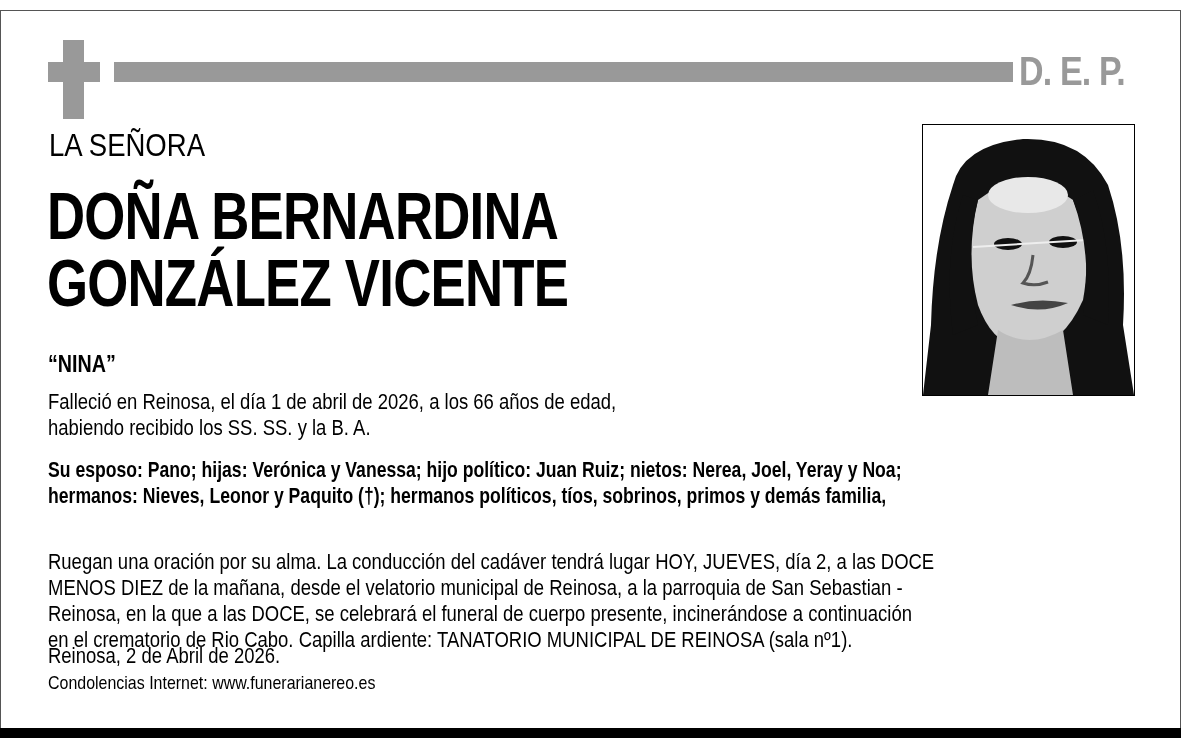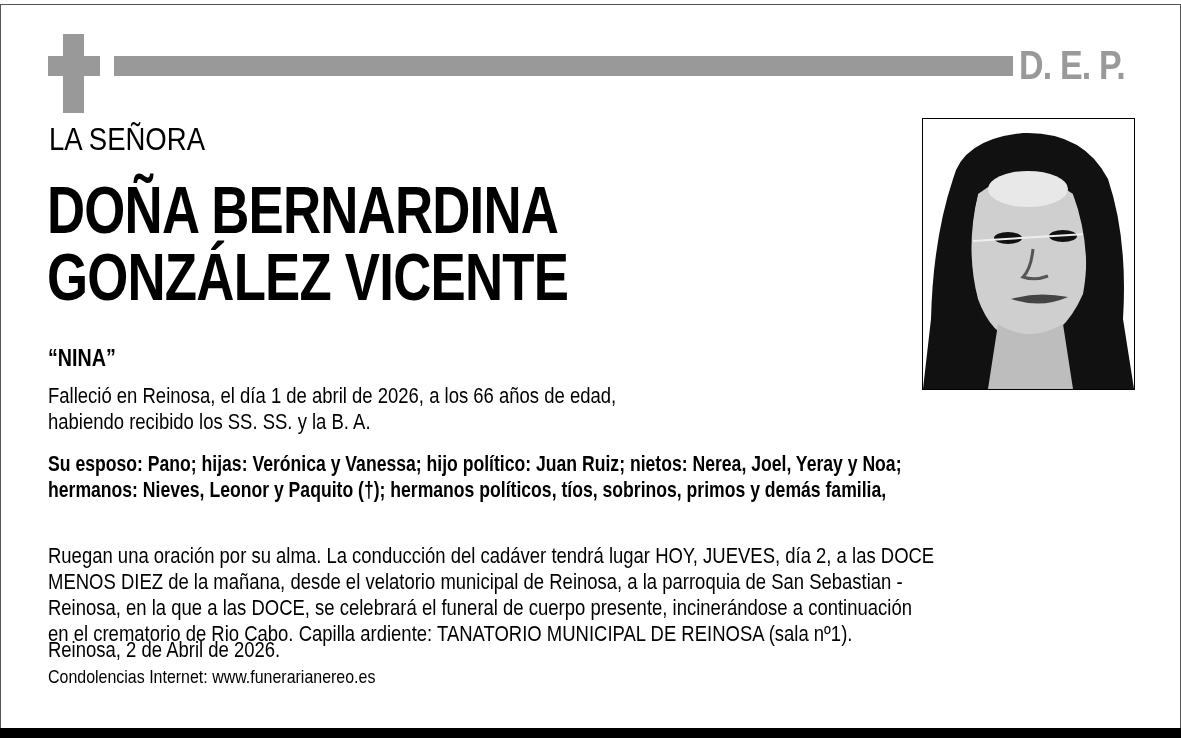--- a/index.html
+++ b/index.html
@@ -4,21 +4,21 @@
   <style>
     html, body { margin: 0; padding: 0; }
     body {
       width: 1181px; height: 738px; overflow: hidden;
       background: #ffffff;
       font-family: "Liberation Sans", sans-serif;
       color: #000;
       position: relative;
     }
     .frame {
-      position: absolute; left: 0; top: 4px;
+      position: absolute; left: 0; top: 10px;
       width: 1179px; height: 727px;
       border: 1px solid #555;
       border-bottom: none;
       background: #fff;
     }
     .bottom-bar {
       position: absolute; left: 0; top: 728px;
       width: 1181px; height: 10px; background: #000;
     }
     .cross-v {

